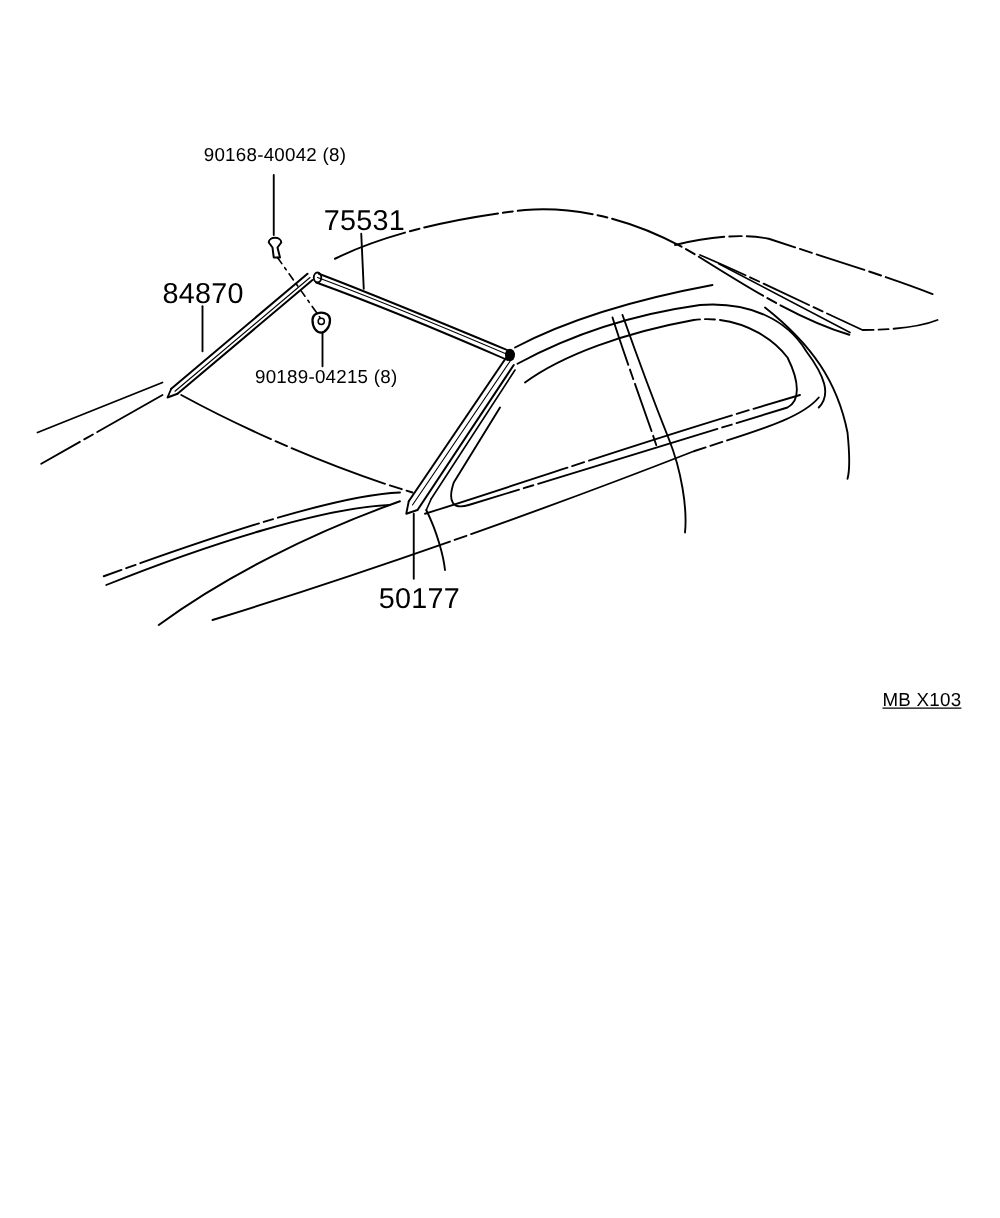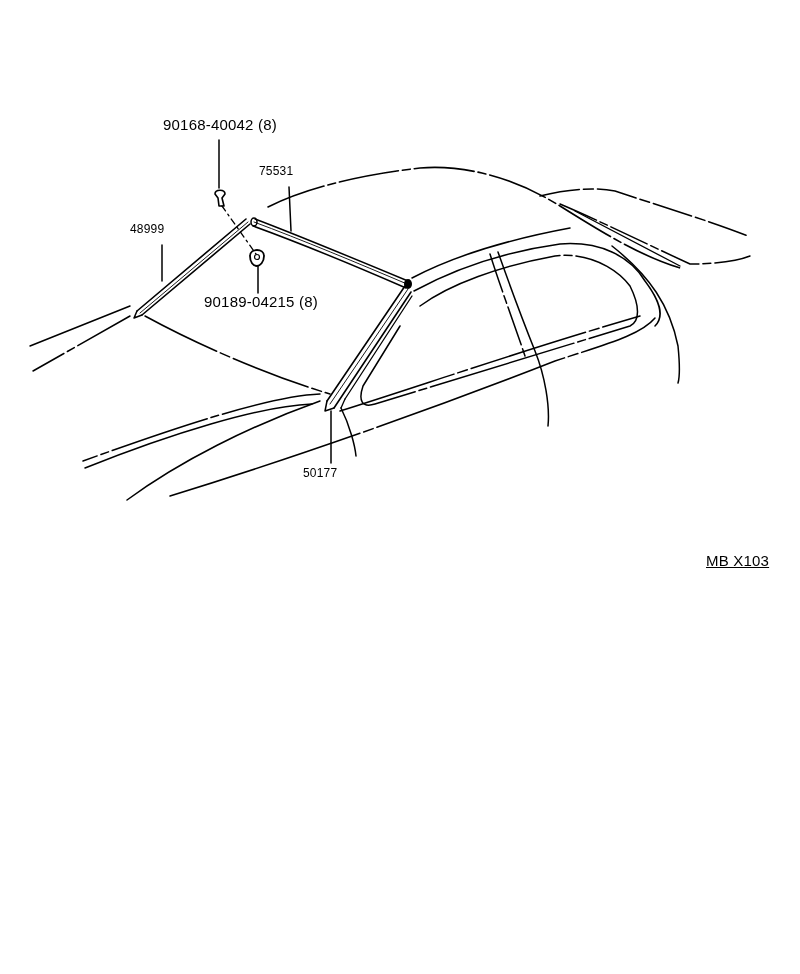--- a/index.html
+++ b/index.html
@@ -1,21 +1,21 @@
 <!DOCTYPE html>
 <html><head>
 <meta charset="utf-8">
 <style>
   html, body { margin: 0; padding: 0; background: #ffffff; }
   body { width: 800px; height: 974px; position: relative; overflow: hidden; }
   #diagram { position: absolute; left: 0; top: 16px; width: 676px; height: 974px; }
   .lbl {
     position: absolute;
     font-family: "Liberation Sans", sans-serif;
-    font-size: 12px;
+    font-size: 23px;
     color: #000;
     white-space: nowrap;
     line-height: 1;
     letter-spacing: 0.2px;
   }
   .lbl.small { font-size: 15px; }
   svg path, svg line, svg polyline { fill: none; stroke: #000; stroke-linecap: round; stroke-linejoin: round; }
 </style>
 </head>
 <body>
@@ -82,17 +82,17 @@
 
     <line x1="219" y1="124" x2="219" y2="172" stroke-width="1.5"></line>
     <line x1="289" y1="171" x2="291" y2="215" stroke-width="1.5"></line>
     <line x1="162" y1="229" x2="162" y2="265" stroke-width="1.5"></line>
     <line x1="258" y1="250" x2="258" y2="277" stroke-width="1.5"></line>
     <line x1="331" y1="395" x2="331" y2="447" stroke-width="1.5"></line>
   </svg>
 
   <div class="lbl small" style="left:163px; top:101px;">90168-40042 (8)</div>
   <div class="lbl" style="left:259px; top:149px;">75531</div>
-  <div class="lbl" style="left:130px; top:207px;">48999</div>
+  <div class="lbl" style="left:130px; top:207px;">84870</div>
   <div class="lbl small" style="left:204px; top:278px;text-align:right;">90189-04215 (8)</div>
   <div class="lbl" style="left:303px; top:451px;">50177</div>
   <div class="lbl small" style="left:706px; top:537px;text-decoration:underline;">MB X103</div>
 </div>
 
 </body></html>

